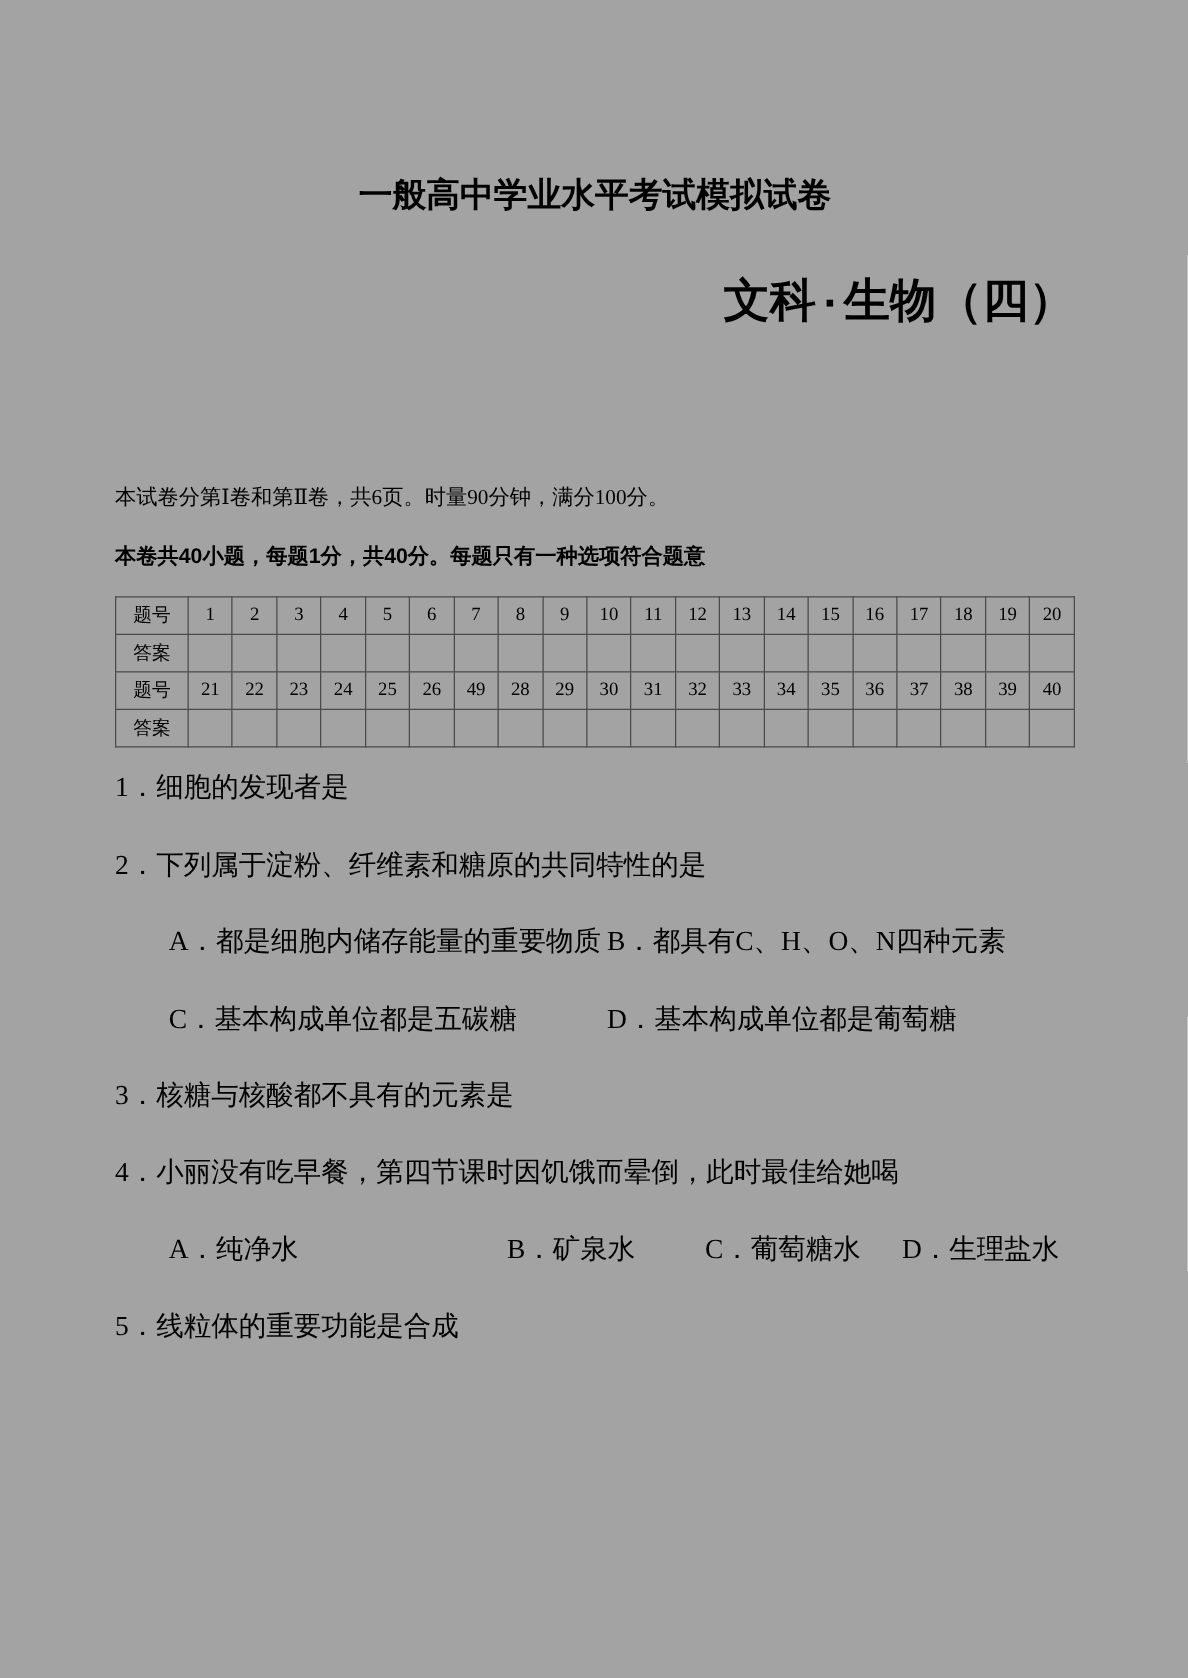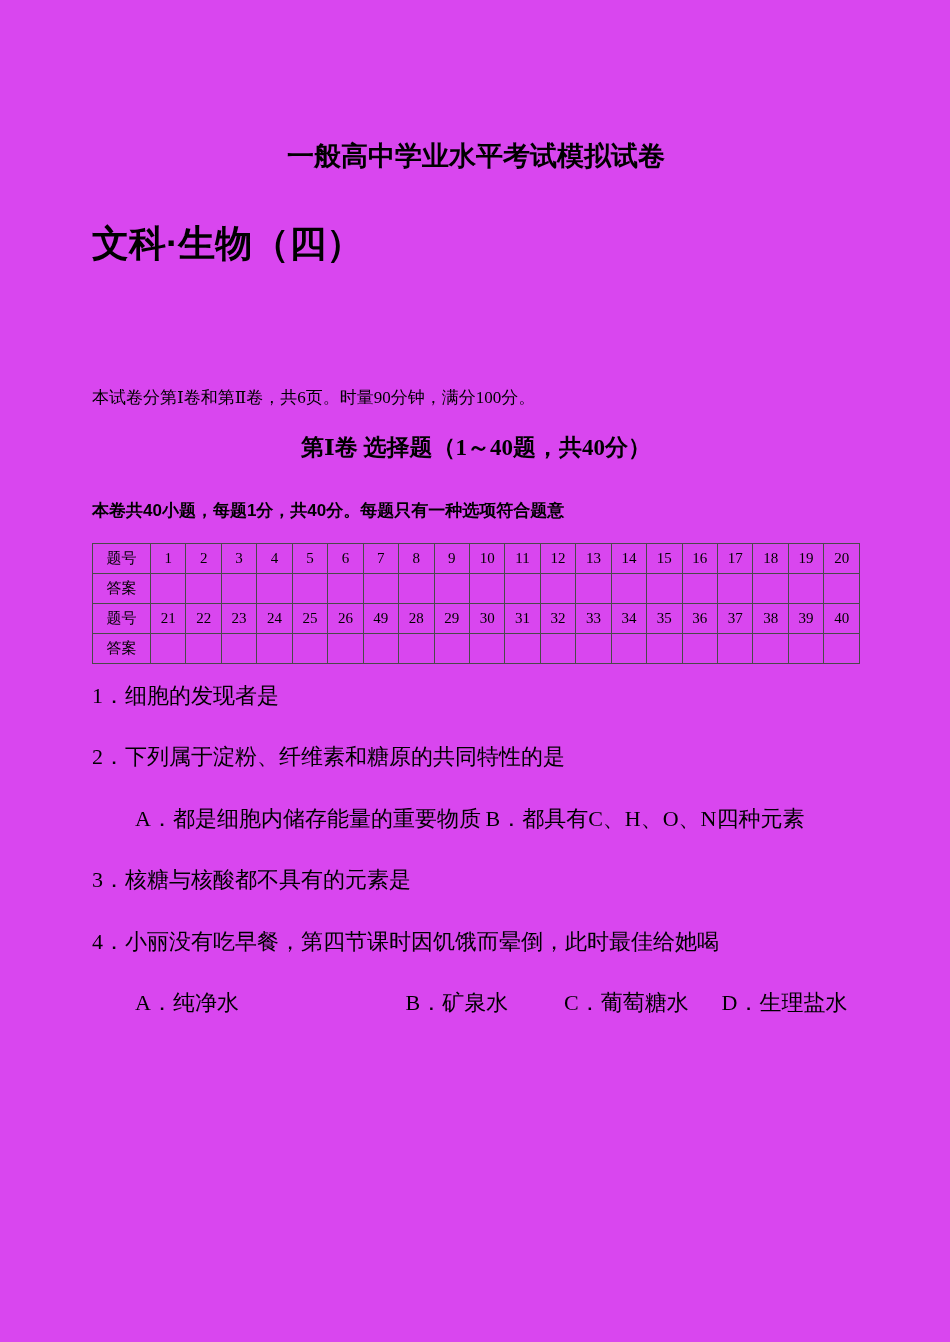--- a/index.html
+++ b/index.html
@@ -8,33 +8,33 @@
     width: 950px;
     height: 1342px;
     overflow: hidden;
     color: #000;
     font-family: "Liberation Serif", "DejaVu Serif", serif;
   }
   .page {
     width: 950px;
     height: 1342px;
     padding: 140px 90px 20px 92px;
-    background: #d946ef;
+    background: #a3a3a3;
   }
   .title1 {
     text-align: center;
     font-family: "Liberation Sans", "DejaVu Sans", sans-serif;
     font-weight: bold;
     font-size: 27px;
     line-height: 1.2;
     margin-bottom: 50px;
   }
   .title2 {
-    text-align: left;
-    font-family: Liberation Sans, sans-serif;
+    text-align: right;
+    font-family: Liberation Mono, monospace;
     font-weight: bold;
     font-size: 37px;
     line-height: 1.2;
     margin-bottom: 120px;
   }
   .intro {
     text-align: left;
     font-size: 17px;
     line-height: 1.25;
     margin-bottom: 26px;
@@ -97,21 +97,20 @@
 <body>
 
 <div class="page">
 
   <h1 class="title1">一般高中学业水平考试模拟试卷</h1>
 
   <h2 class="title2">文科·生物（四）</h2>
 
   <p class="intro">本试卷分第Ⅰ卷和第Ⅱ卷，共6页。时量90分钟，满分100分。</p>
 
-  <h3 class="section-title">第Ⅰ卷  选择题（1～40题，共40分）</h3>
 
   <p class="instruction">本卷共40小题，每题1分，共40分。每题只有一种选项符合题意</p>
 
   <table class="answer-grid">
     <tbody>
         <tr>
           <td>题号</td>
           <td>1</td>
           <td>2</td>
           <td>3</td>
@@ -210,31 +209,38 @@
     <div class="question">
       <p class="stem">1．细胞的发现者是</p>
     </div>
 
     <div class="question">
       <p class="stem">2．下列属于淀粉、纤维素和糖原的共同特性的是</p>
       <div class="opt-row row-b">
         <span class="opt">A．都是细胞内储存能量的重要物质</span>
         <span class="opt">B．都具有C、H、O、N四种元素</span>
       </div>
+      <div class="opt-row row-b">
+        <span class="opt">C．基本构成单位都是五碳糖</span>
+        <span class="opt">D．基本构成单位都是葡萄糖</span>
+      </div>
     </div>
 
     <div class="question">
       <p class="stem">3．核糖与核酸都不具有的元素是</p>
     </div>
 
     <div class="question">
       <p class="stem">4．小丽没有吃早餐，第四节课时因饥饿而晕倒，此时最佳给她喝</p>
       <div class="opt-row row-c">
         <span class="opt">A．纯净水</span>
         <span class="opt">B．矿泉水</span>
         <span class="opt">C．葡萄糖水</span>
         <span class="opt">D．生理盐水</span>
       </div>
     </div>
 
+    <div class="question">
+      <p class="stem">5．线粒体的重要功能是合成</p>
+    </div>
 
   </div>
 </div>
 
 </body></html>

